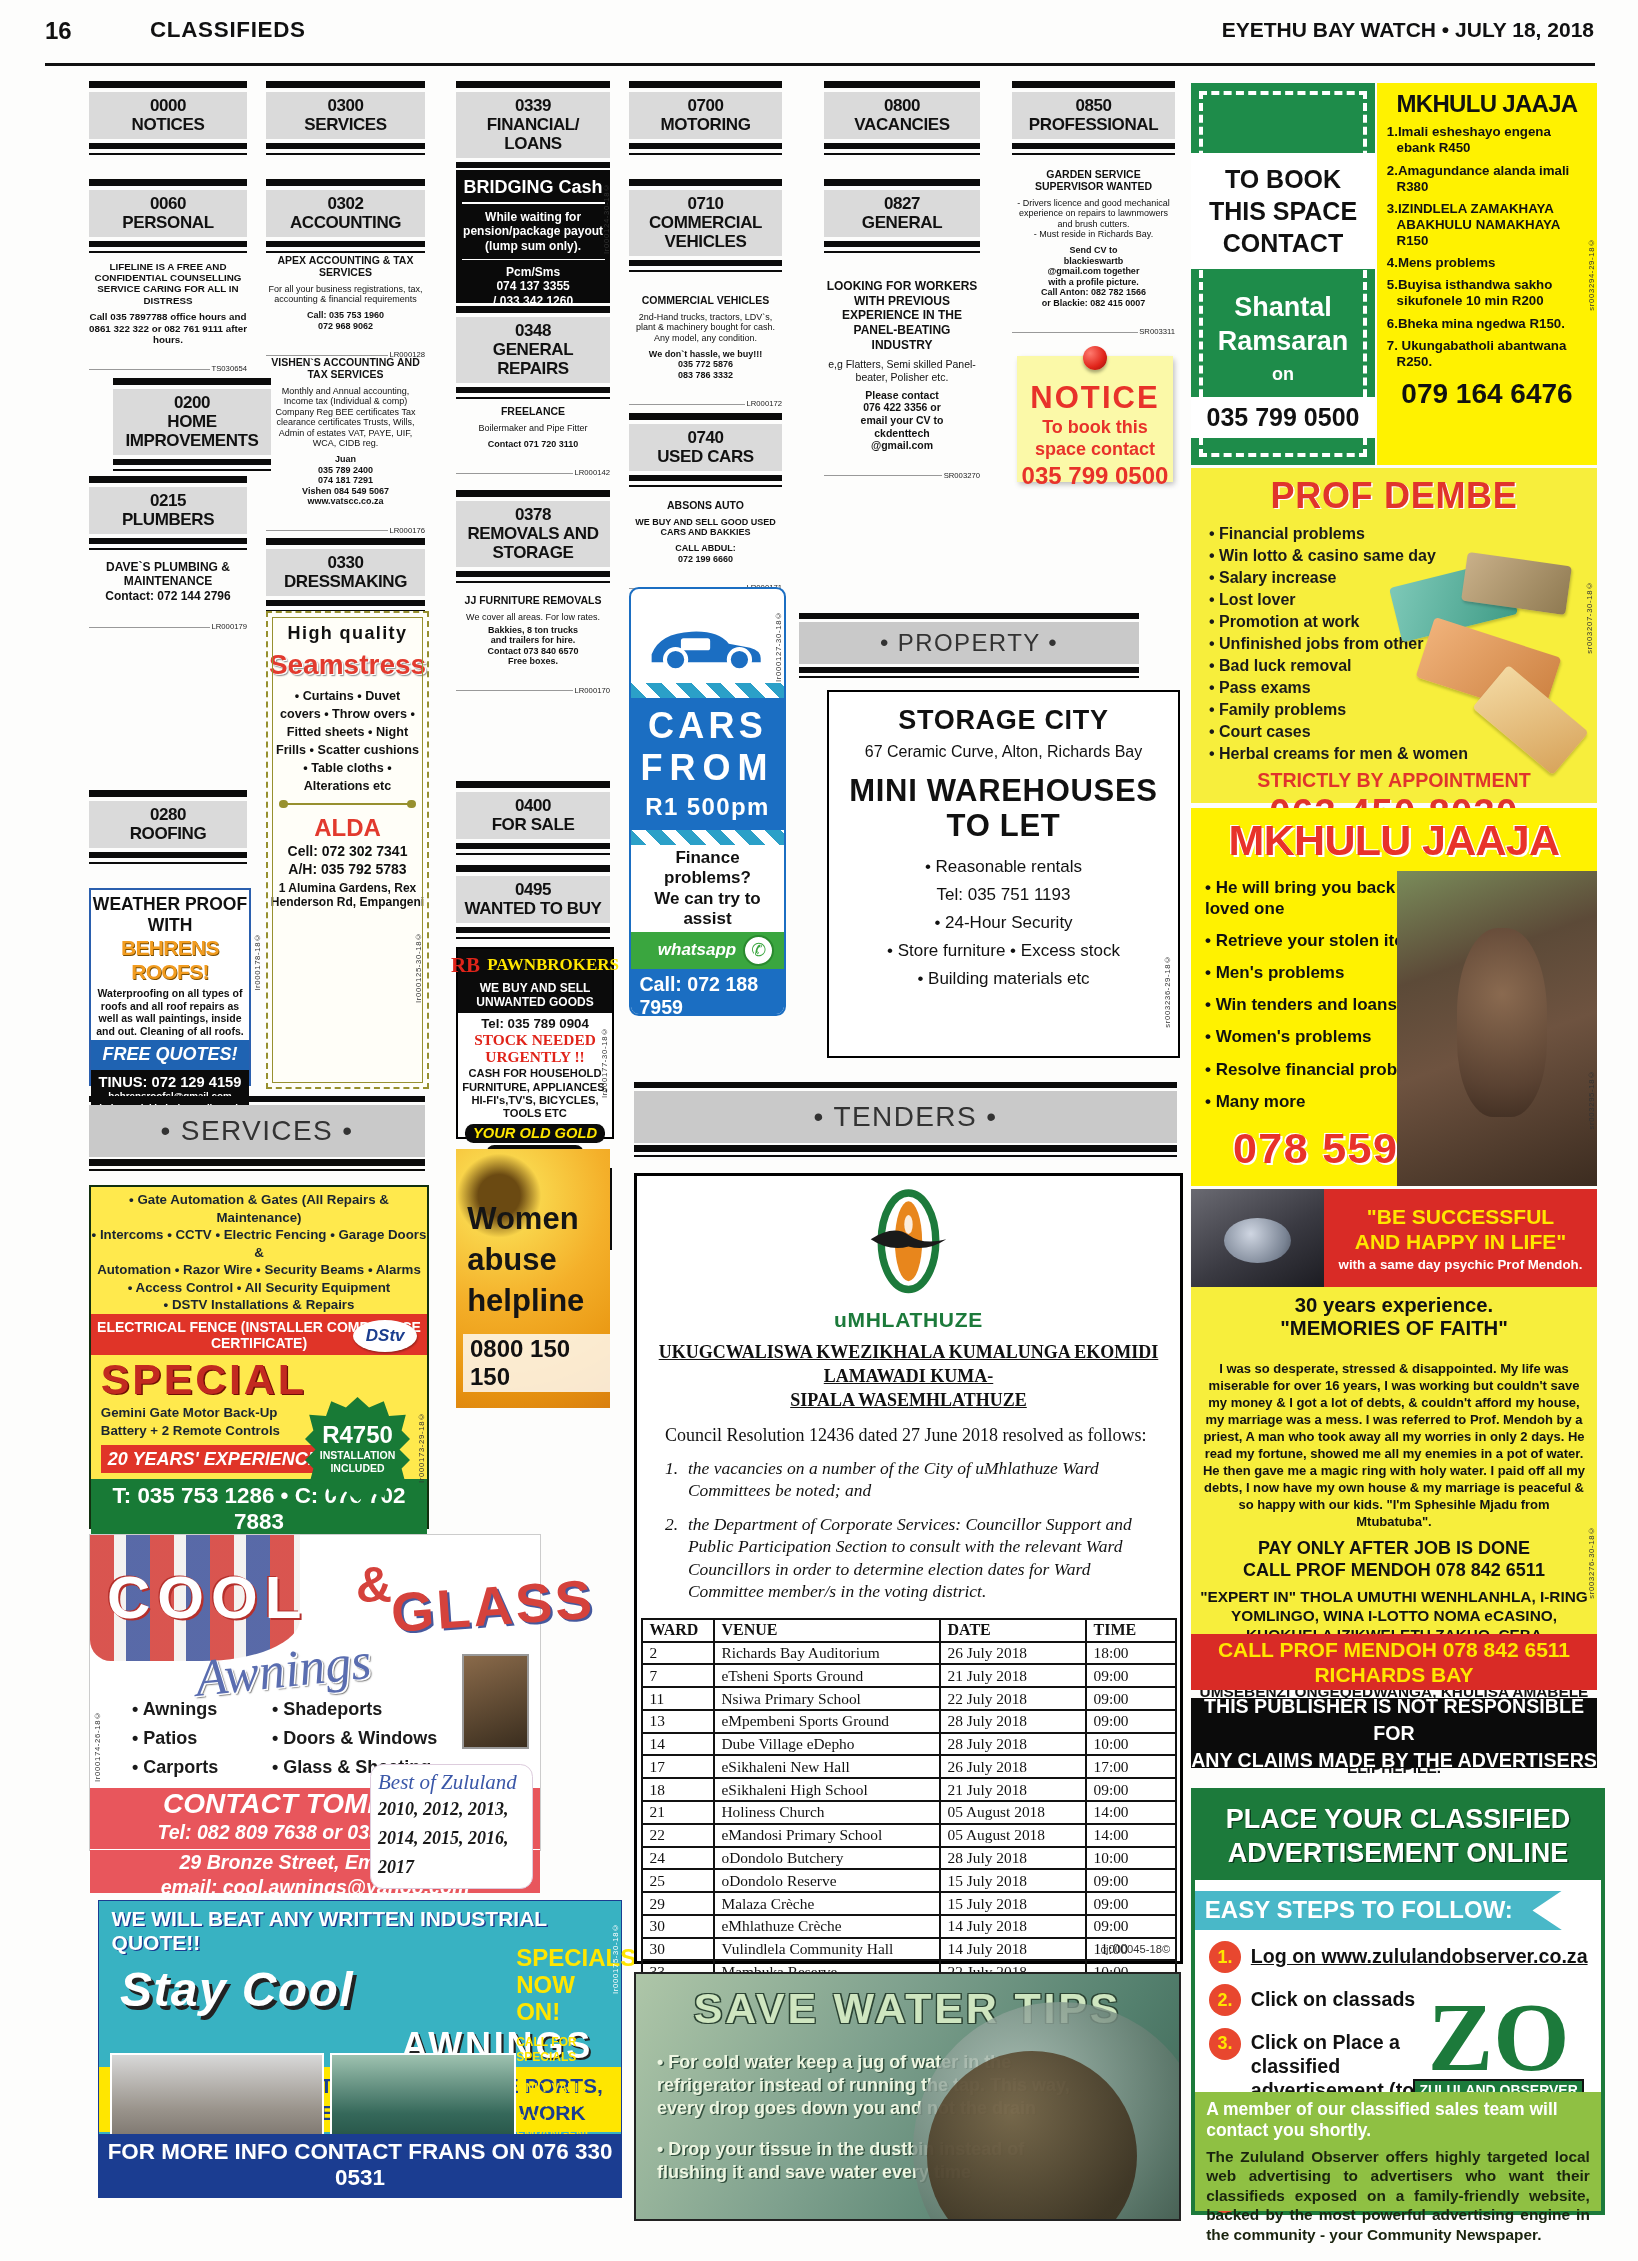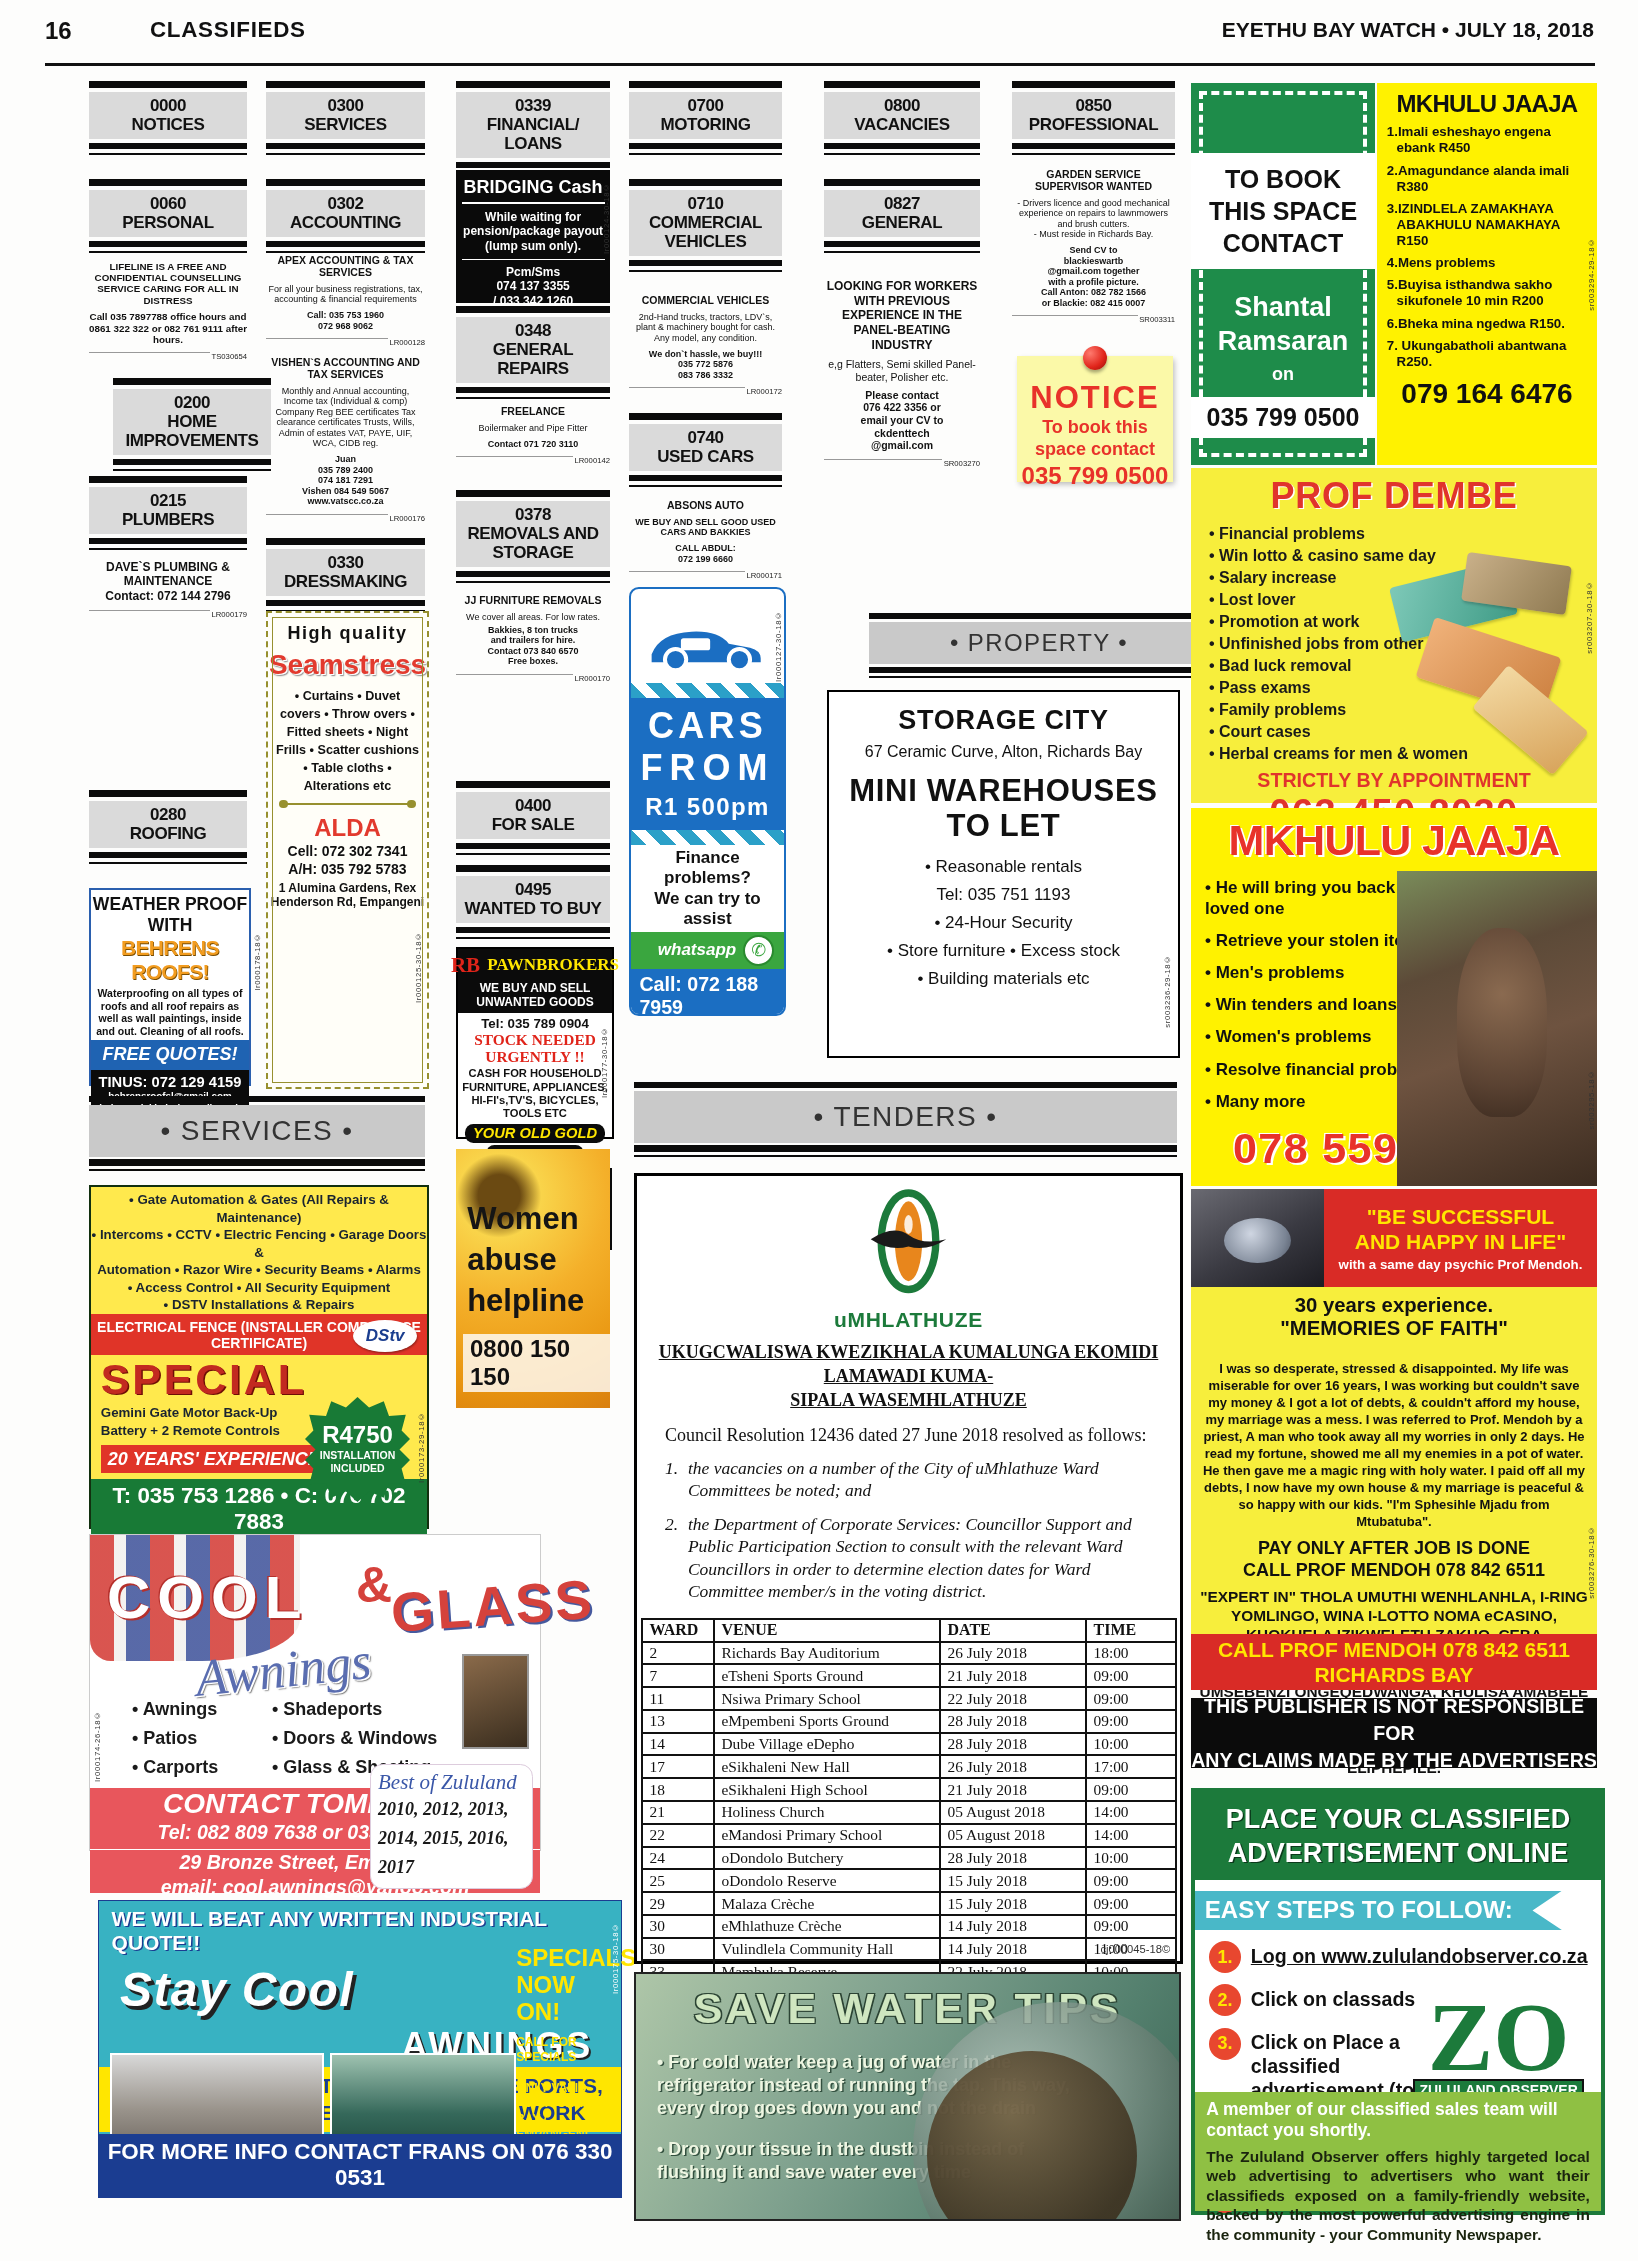--- a/index.html
+++ b/index.html
@@ -23,21 +23,21 @@
   .banner .bar1{height:6.3px;background:#0b0b0b;margin-bottom:2.8px;}
   .banner .body{background:#c9c9c9;text-align:center;font-size:24px;color:#333;padding:7px 0;letter-spacing:1.4px;}
   .banner .bar2{height:6.3px;background:#0b0b0b;margin-top:2.8px;}
   .banner .bar3{height:2.1px;background:#0b0b0b;margin-top:2.8px;}
   .banner.big .body{font-size:28px;padding:9.8px 0;}
   
   .ad{position:absolute;text-align:center;}
   .ad .hd{font-weight:bold;font-size:10.5px;line-height:12px;}
   .ad .bd{font-size:9px;line-height:10.5px;margin-top:5.6px;}
   .ad .bb{font-weight:bold;font-size:9px;line-height:10.5px;margin-top:5.6px;}
-  .regline{display:flex;align-items:flex-start;margin-top:7px;}
+  .regline{display:flex;align-items:flex-end;margin-top:19px;}
   .regline .rl{flex:1;border-bottom:1.4px solid #999;margin-bottom:3.5px;}
   .regline .rg{font-size:7.7px;color:#222;padding-left:1.4px;}
   .vreg{position:absolute;writing-mode:vertical-rl;transform:rotate(180deg);font-size:7.7px;color:#333;letter-spacing:0.7px;}
   ul.plain{list-style:none;margin:0;padding:0;}
   
   .bridging{background:#0a0a0a;color:#fff;padding:7px 5.6px;}
   .bridging .t{font-size:18px;font-weight:bold;border-bottom:2.1px solid #fff;padding-bottom:4.2px;margin-bottom:5.6px;}
   .bridging .w{font-size:12px;line-height:14.7px;font-weight:bold;}
   .bridging ul li{font-size:12px;line-height:14.7px;font-weight:bold;}
   .behrens{border:2.1px solid #2a5fae;background:#fff;}
@@ -613,21 +613,21 @@
       </div>
   </div>
   <div class="abs sticky" style="left:1017px;top:356px;width:156px;height:126px;">
     <div class="pin"></div>
     <div class="nt">NOTICE</div>
     <div class="l">To book this</div>
     <div class="l">space contact</div>
     <div class="p">035 799 0500</div>
   </div>
 
-  <div class="banner" style="left:869px;top:613px;width:340px;">
+  <div class="banner" style="left:799px;top:613px;width:340px;">
       <div class="bar1"></div>
       <div class="body">• PROPERTY •</div>
       <div class="bar2"></div>
       <div class="bar3"></div>
     </div>
   <div class="abs storage" style="left:827px;top:690px;width:349px;height:364px;">
     <div class="t">STORAGE CITY</div>
     <div class="a">67 Ceramic Curve, Alton, Richards Bay</div>
     <div class="big"><span>MINI WAREHOUSES</span><br><span>TO LET</span></div>
     <ul class="plain" style="margin-top:9.8px;">

